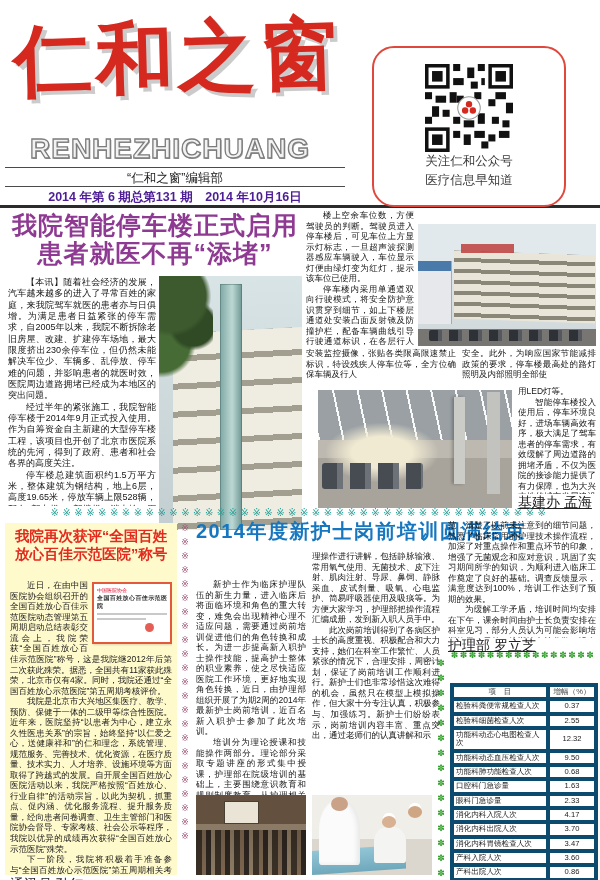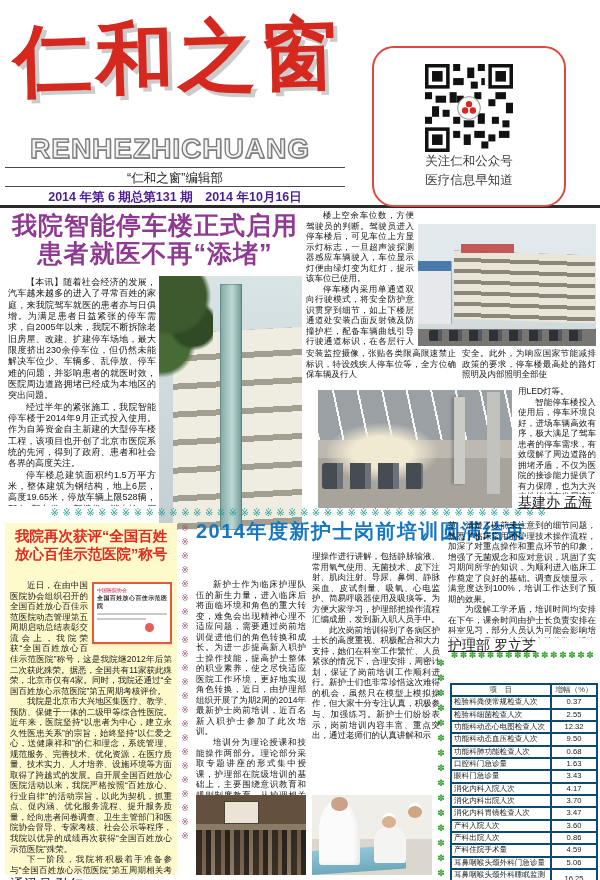--- a/index.html
+++ b/index.html
@@ -99,21 +99,21 @@
   
   .headline-blue{left:196px;top:518px;width:326px;text-align:center;font-size:20px;font-weight:800;
      color:#1677c0;letter-spacing:1.5px;white-space:nowrap;}
   .ncol1{left:196px;top:579px;width:110px;height:240px;}
   .ncol2{left:312px;top:551px;width:128px;height:240px;}
   .ncol3{left:448px;top:520px;width:148px;height:118px;}
   .ncol3-sig{left:448px;top:637px;width:148px;}
   
   .table-title{left:440px;top:662px;width:158px;text-align:center;font-size:13px;font-weight:700;color:#111;}
   .stats{left:450px;top:683px;width:148px;border-collapse:collapse;font-size:7.6px;color:#222;}
-  .stats td,.stats th{border:2px solid #0c4a6e;padding:1px 2px;line-height:1.1;font-weight:400;height:8px;}
+  .stats td,.stats th{border:4px solid #0c4a6e;padding:1px 2px;line-height:1.1;font-weight:400;height:8px;}
   .stats th{text-align:center;color:#444;}
   .stats td.val{text-align:center;width:40px;}
 </style>
 </head>
 <body>
 
 <div class="page">
 
   <div class="abs masthead-title">仁和之窗</div>
   <div class="abs masthead-rom">RENHEZHICHUANG</div>
@@ -309,21 +309,21 @@
     <tr>
           <td>功能科肺功能检查人次</td>
           <td class="val">0.68</td>
         </tr>
     <tr>
           <td>口腔科门急诊量</td>
           <td class="val">1.63</td>
         </tr>
     <tr>
           <td>眼科门急诊量</td>
-          <td class="val">3.43</td>
+          <td class="val">2.33</td>
         </tr>
     <tr>
           <td>消化内科入院人次</td>
           <td class="val">4.17</td>
         </tr>
     <tr>
           <td>消化内科出院人次</td>
           <td class="val">3.70</td>
         </tr>
     <tr>

